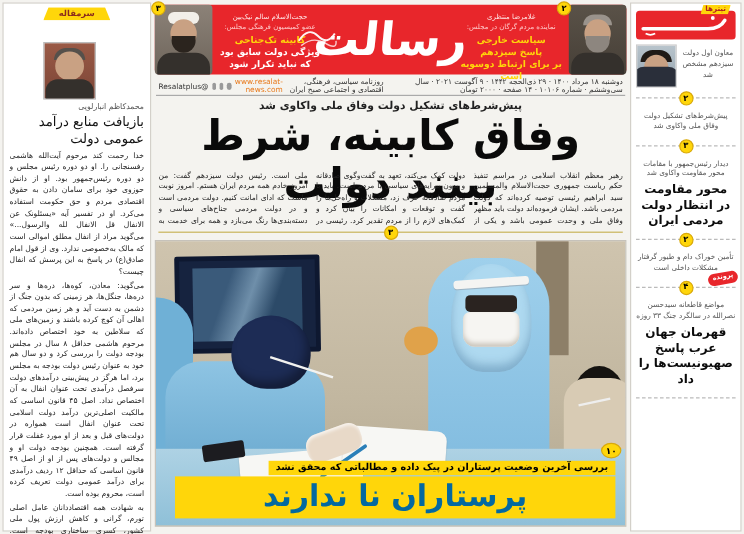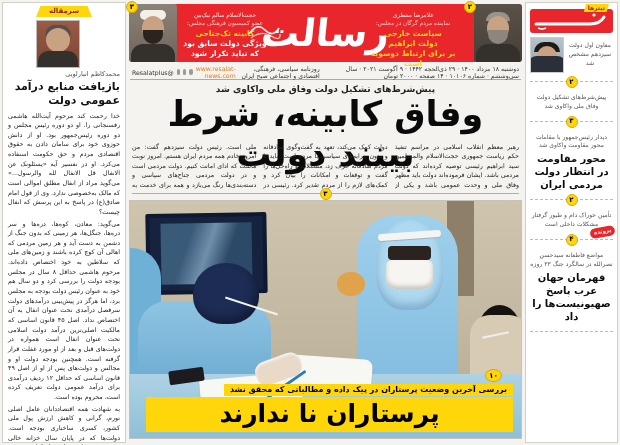--- a/index.html
+++ b/index.html
@@ -3,33 +3,33 @@
 <meta charset="utf-8">
 <style>
   * { margin:0; padding:0; box-sizing:border-box; }
   html,body { width:620px; height:445px; }
   body { font-family:"DejaVu Sans", sans-serif; background:#d8d6d0; direction:rtl; }
   .page { position:relative; width:620px; height:445px; background:#f4f3ef; overflow:hidden; }
   .panel { position:absolute; background:#fff; border:1px solid #d3d0c9; }
 
   
   .col-editorial { left:2px; top:2px; width:124px; height:441px; padding:3px 5px; }
-  .ed-tab { width:56px; margin:0 auto 3px auto; background:#ffd60a; color:#8a2b1e; font-size:7px;
+  .ed-tab { width:56px; margin:0 auto 18px auto; background:#ffd60a; color:#8a2b1e; font-size:7px;
             font-weight:bold; text-align:center; padding:1px 0 2px 0;
             clip-path:polygon(8% 0,92% 0,100% 100%,0 100%); }
   .ed-photo { width:44px; height:48px; margin:1px auto 2px 28px; border:1px solid #bbb;
               position:relative; background:linear-gradient(#9a5a46,#7c4536); overflow:hidden; }
   .head1 { position:absolute; left:50%; transform:translateX(-50%); top:7px; width:24px; height:24px;
            border-radius:50%; background:#c9a183; }
   .hair1 { position:absolute; left:50%; transform:translateX(-50%); top:4px; width:26px; height:10px;
            border-radius:12px 12px 0 0; background:#55504b; }
   .suit1 { position:absolute; left:50%; transform:translateX(-50%); bottom:-4px; width:40px; height:20px;
            border-radius:10px 10px 0 0; background:#34302c; }
   .ed-author { font-size:6.5px; color:#555; margin:1px 0 2px 0; }
-  .ed-title { font-size:11px; font-weight:bold; color:#111; line-height:1.25; margin-bottom:3px; }
+  .ed-title { font-size:11px; font-weight:normal; color:#111; line-height:1.25; margin-bottom:3px; }
   .ed-body { font-size:6.35px; line-height:1.52; text-align:justify; color:#222; }
   .ed-body p { margin-bottom:2px; }
 
   
   .nb { display:inline-flex; align-items:center; justify-content:center; width:12px; height:12px;
         border-radius:50%; background:#ffd60a; border:1px solid #d9a90b; color:#000;
         font-size:7px; font-weight:bold; line-height:1; }
   .nb-center { position:absolute; left:50%; top:-6px; transform:translateX(-50%); }
 
   
@@ -45,21 +45,21 @@
             border-radius:10px; background:#f2efe9; }
   .beard { position:absolute; left:50%; transform:translateX(-50%); top:26px; width:20px; height:14px;
            border-radius:0 0 10px 10px; background:#2b241e; }
   .beard.gray { background:#8d867f; }
   .hairgray { position:absolute; left:50%; transform:translateX(-50%); top:8px; width:24px; height:9px;
               border-radius:10px 10px 0 0; background:#9a938c; }
   .robe { position:absolute; left:50%; transform:translateX(-50%); bottom:-6px; width:44px; height:24px;
           border-radius:12px 12px 0 0; background:#34302c; }
   .mh-quote { position:absolute; top:8px; width:92px; text-align:center; line-height:1.35; }
   .mh-quote.lft { left:50px; }
-  .mh-quote.rgt { right:63px; }
+  .mh-quote.rgt { right:50px; }
   .q-name { font-size:5.8px; color:#ffe9e9; }
   .q-aff  { font-size:5.8px; color:#ffc9c9; margin-bottom:1px; }
   .q-l1 { font-size:7.6px; font-weight:bold; color:#ffd60a; }
   .q-l2,.q-l3 { font-size:7.6px; font-weight:bold; color:#fff; }
   .mh-logo { position:absolute; left:146px; right:146px; top:0; bottom:0; display:flex;
              align-items:center; justify-content:center; font-size:38px; font-weight:bold;
              color:#fff; transform:skewX(-6deg); letter-spacing:-1px; }
   .mh-seal { position:absolute; left:118px; top:16px; opacity:.95; }
   .mh-badge { position:absolute; top:-3px; z-index:3; }
   .mh-badge.lft { left:-3px; }
@@ -116,22 +116,22 @@
   .p3 { left:6%; bottom:4%; width:30%; height:9%; transform:rotate(-2deg); }
   .dark-obj { position:absolute; left:10%; bottom:23%; width:9%; height:6%; background:#1c1c20;
               border-radius:2px; transform:rotate(-8deg); }
   .hand { position:absolute; left:32%; bottom:24%; width:12%; height:10%; background:#e8d9c8;
           border-radius:10px; transform:rotate(-20deg); box-shadow:inset 0 2px 3px rgba(255,255,255,.7); }
   .pen { position:absolute; left:34%; bottom:22%; width:12%; height:3px; background:#2a7fb8;
          transform:rotate(-35deg); border-radius:2px; }
 
   .banner-kicker { position:absolute; bottom:42px; right:8px; background:#ffd60a; color:#000;
                    font-size:8px; font-weight:bold; padding:1px 6px 2px 6px; }
-  .banner-badge { position:absolute; bottom:56px; right:19px; z-index:4; width:17px; height:13px; font-size:7.5px; }
-  .banner-main { position:absolute; bottom:6px; right:8px; left:16px; background:#ffd60a; color:#000000;
+  .banner-badge { position:absolute; bottom:56px; right:3px; z-index:4; width:17px; height:13px; font-size:7.5px; }
+  .banner-main { position:absolute; bottom:6px; right:8px; left:16px; background:#ffd60a; color:#0369a1;
                  text-align:center; font-size:25px; font-weight:bold; padding:2px 4px 4px 4px;
                  letter-spacing:-.5px; }
 
   
   .col-side { left:525px; top:2px; width:93px; height:441px; padding:2px 4px; }
   .sb-head { position:relative; height:24px; background:#e8262b; border-radius:3px; margin-top:4px; }
   .sb-tab { position:absolute; top:-5px; right:4px; background:#ffd60a; color:#b3231f; font-size:6px;
             font-weight:bold; padding:0 4px 1px 4px; clip-path:polygon(10% 0,100% 0,90% 100%,0 100%); }
   .sb-swash { position:absolute; inset:0; }
   .sb-item { padding:4px 0 8px 0; position:relative; border-bottom:1px dashed #bbb; margin-bottom:7px; }
@@ -189,21 +189,21 @@
       <svg class="mh-seal" width="34" height="22" viewBox="0 0 34 22">
         <path d="M2 14 Q10 2 18 10 T32 8" stroke="#fff" stroke-width="1.6" fill="none"></path>
         <path d="M4 18 Q14 10 24 16 T33 14" stroke="#fff" stroke-width="1.2" fill="none" opacity=".8"></path>
       </svg>
       <div class="mh-logo">رسالت</div>
 
       <div class="mh-quote rgt">
         <div class="q-name">غلامرضا منتظری</div>
         <div class="q-aff">نماینده مردم گرگان در مجلس:</div>
         <div class="q-l1">سیاست خارجی</div>
-        <div class="q-l2" style="color:#ffd60a">دولت ابراهیم</div>
+        <div class="q-l2" style="color:#ffd60a">پاسخ سیزدهم</div>
         <div class="q-l3" style="color:#ffd60a">بر برای ارتباط دوسویه است</div>
       </div>
       <span class="nb mh-badge r2">۲</span>
       <div class="mh-photo rgt">
         <div class="hairgray"></div>
         <div class="face"></div>
         <div class="beard gray"></div>
         <div class="robe"></div>
       </div>
     </div>

